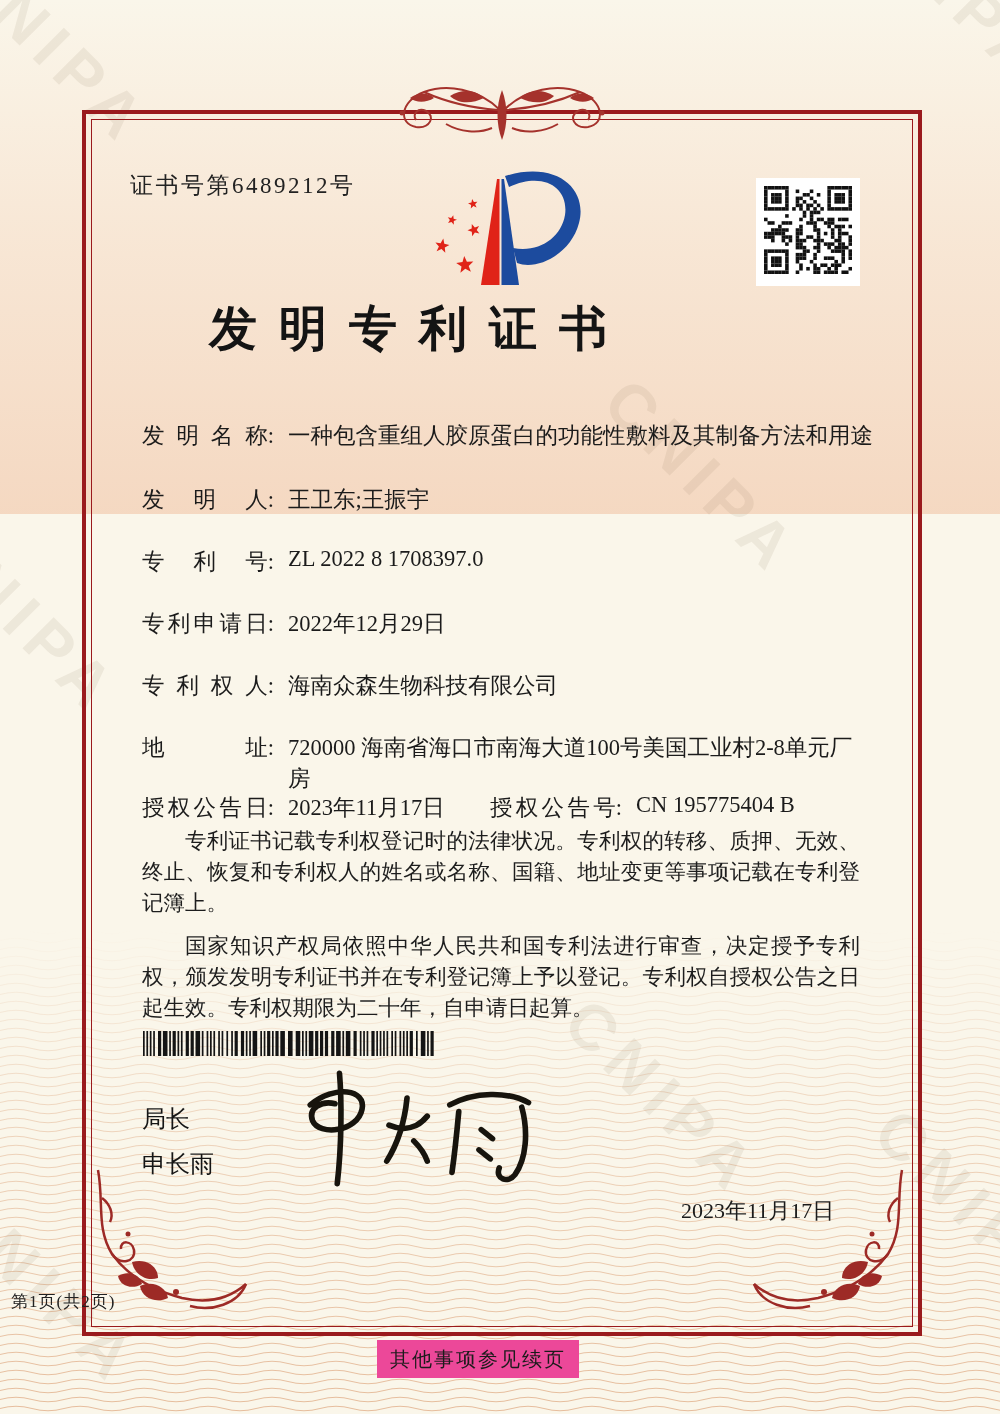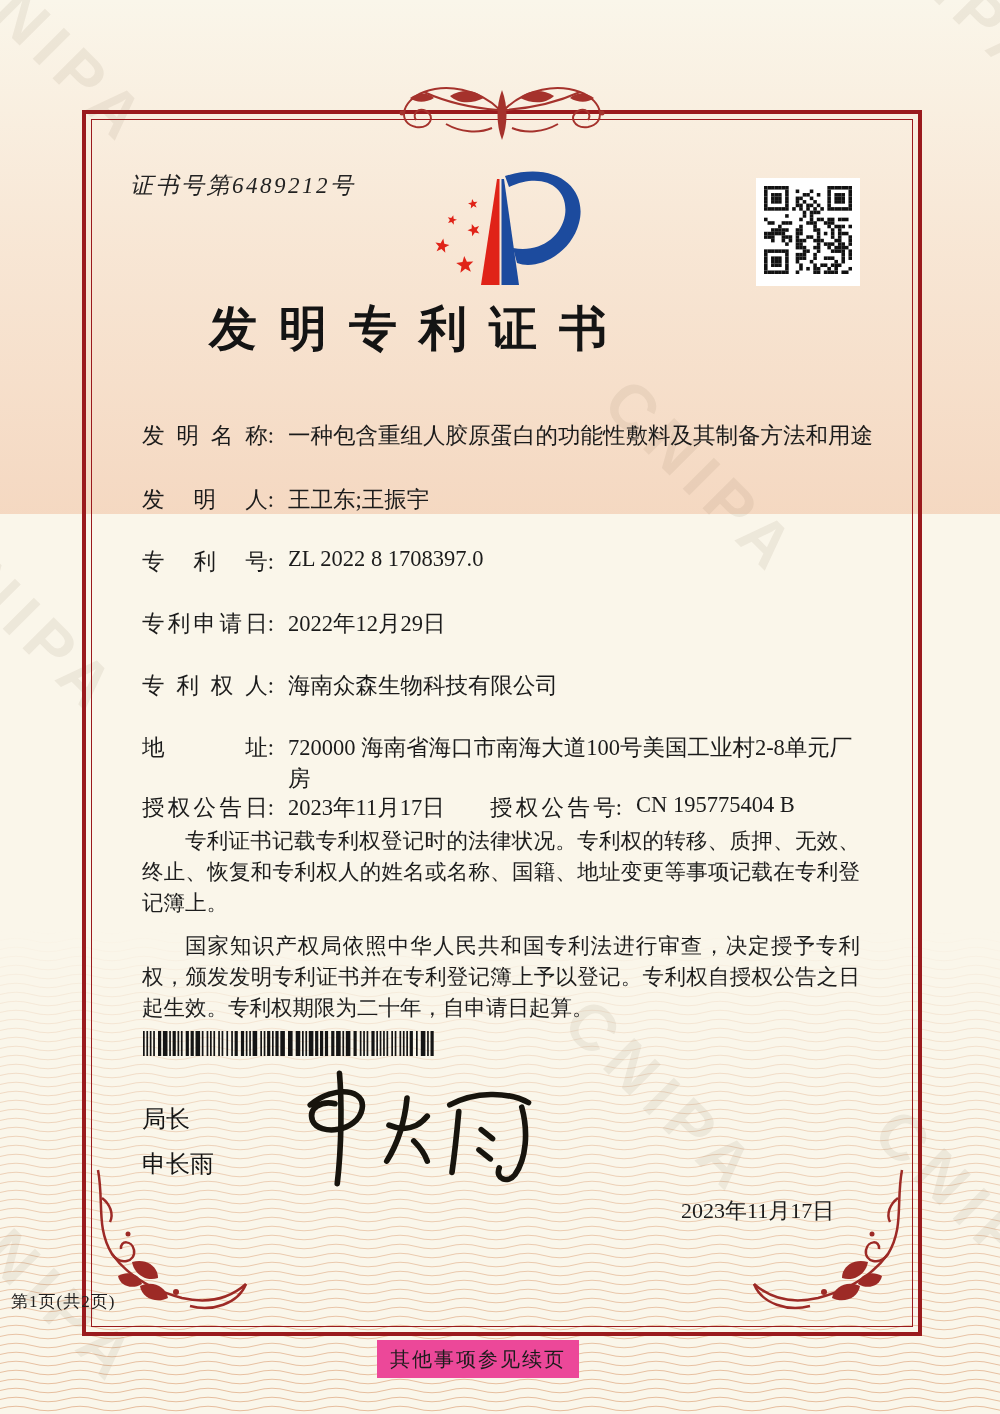--- a/index.html
+++ b/index.html
@@ -13,21 +13,21 @@
   svg.waves{position:absolute;left:0;top:0;}
   .wm{position:absolute;font-family:"Liberation Sans","DejaVu Sans",sans-serif;
     font-weight:bold;font-size:64px;letter-spacing:10px;color:rgba(125,110,80,.10);
     transform:rotate(45deg);white-space:nowrap;user-select:none;}
   .frame-outer{position:absolute;left:82px;top:110px;width:840px;height:1226px;
     border:4px solid #9a1a1d;box-sizing:border-box;}
   .frame-inner{position:absolute;left:91px;top:119px;width:822px;height:1208px;
     border:1.5px solid #9a1a1d;box-sizing:border-box;}
   .orn{position:absolute;}
   .orn-br{transform:scaleX(-1);}
-  .cert-no{position:absolute;left:130px;top:170px;font-size:23px;letter-spacing:2.5px;color:#222;font-style:italic;}
+  .cert-no{position:absolute;left:130px;top:170px;font-size:23px;letter-spacing:2.5px;color:#222;}
   .logo{position:absolute;left:418px;top:160px;}
   .qr-wrap{position:absolute;left:756px;top:178px;background:#ffffff;padding:8px;}
   .title{position:absolute;left:0;top:297px;width:816px;text-align:center;
     font-size:48px;font-weight:bold;letter-spacing:22px;padding-left:22px;box-sizing:border-box;color:#141414;}
   .fields{position:absolute;left:142px;top:420px;width:716px;font-size:22.5px;}
   .frow{position:absolute;left:0;display:flex;align-items:flex-start;white-space:nowrap;}
   .frow .val{margin-left:14px;color:#1b1b1b;}
   .flabel{display:inline-flex;justify-content:space-between;color:#1b1b1b;}
   .addr-val{white-space:normal;width:570px;line-height:31px;}
   .pair2{position:absolute;left:348px;top:0;display:flex;}

